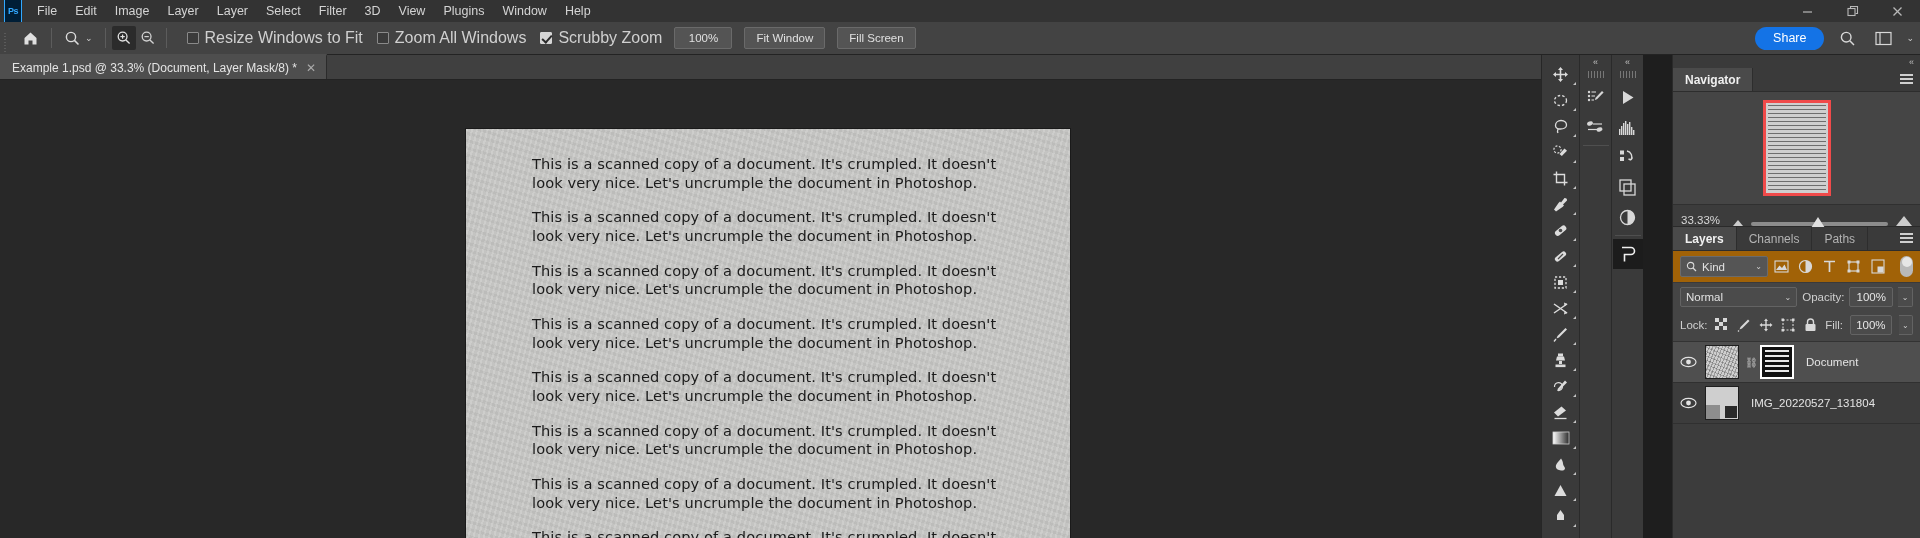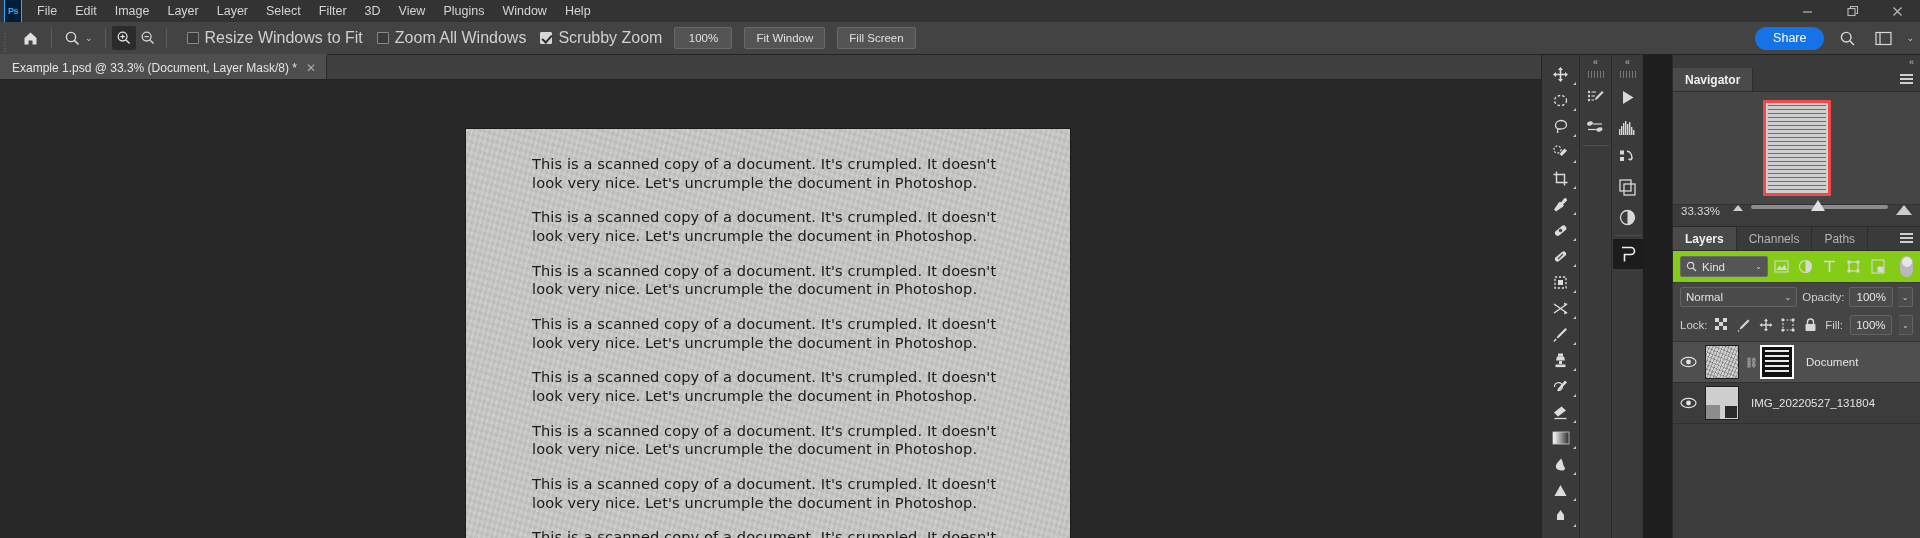--- a/index.html
+++ b/index.html
@@ -197,37 +197,37 @@
   }
   .nav-thumb {
     width: 68px; height: 96px; background: #cfcfcf;
     outline: 3px solid #f04a4a; outline-offset: -3px; position: relative; overflow: hidden;
   }
   .nav-thumb::after {
     content: ""; position: absolute; inset: 5px;
     background: repeating-linear-gradient(to bottom, rgba(30,30,30,.55) 0 1px, transparent 1px 4px);
   }
   .nav-footer {
-    height: 22px; background: #3c3c3c; display: flex; align-items: flex-start;
+    height: 22px; background: #3c3c3c; display: flex; align-items: flex-end;
     gap: 8px; padding: 0 8px; border-top: 1px solid #303030;
   }
   .nav-zoom { font-size: 11.5px; color: #d8d8d8; min-width: 44px; }
   .tri-small { width: 0; height: 0; border-left: 5px solid transparent; border-right: 5px solid transparent; border-bottom: 6px solid #cccccc; }
   .tri-big { width: 0; height: 0; border-left: 8px solid transparent; border-right: 8px solid transparent; border-bottom: 10px solid #cccccc; }
   .slider-track { flex: 1; height: 4px; background: #8c8c8c; border-radius: 2px; position: relative; }
   .slider-knob {
     position: absolute; left: 44%; top: -5px; width: 0; height: 0;
     border-left: 7px solid transparent; border-right: 7px solid transparent; border-bottom: 11px solid #e0e0e0;
   }
 
   
   .layers-panel { flex: 1; display: flex; flex-direction: column; background: #454545; }
   .filter-row {
     display: flex; align-items: center; gap: 3px; padding: 5px 7px;
-    background: #84cc16; border-bottom: 1px solid #3a3a3a;
+    background: #a16207; border-bottom: 1px solid #3a3a3a;
   }
   .kind-select {
     display: flex; align-items: center; gap: 5px; width: 88px; height: 21px;
     background: #555; border: 1px solid #6b6b6b; border-radius: 2px; padding: 0 5px;
     font-size: 11.5px; color: #e0e0e0;
   }
   .kind-select .caret { margin-left: auto; font-size: 8px; color: #cfcfcf; }
   .filt-icon {
     width: 21px; height: 21px; display: flex; align-items: center; justify-content: center;
   }

